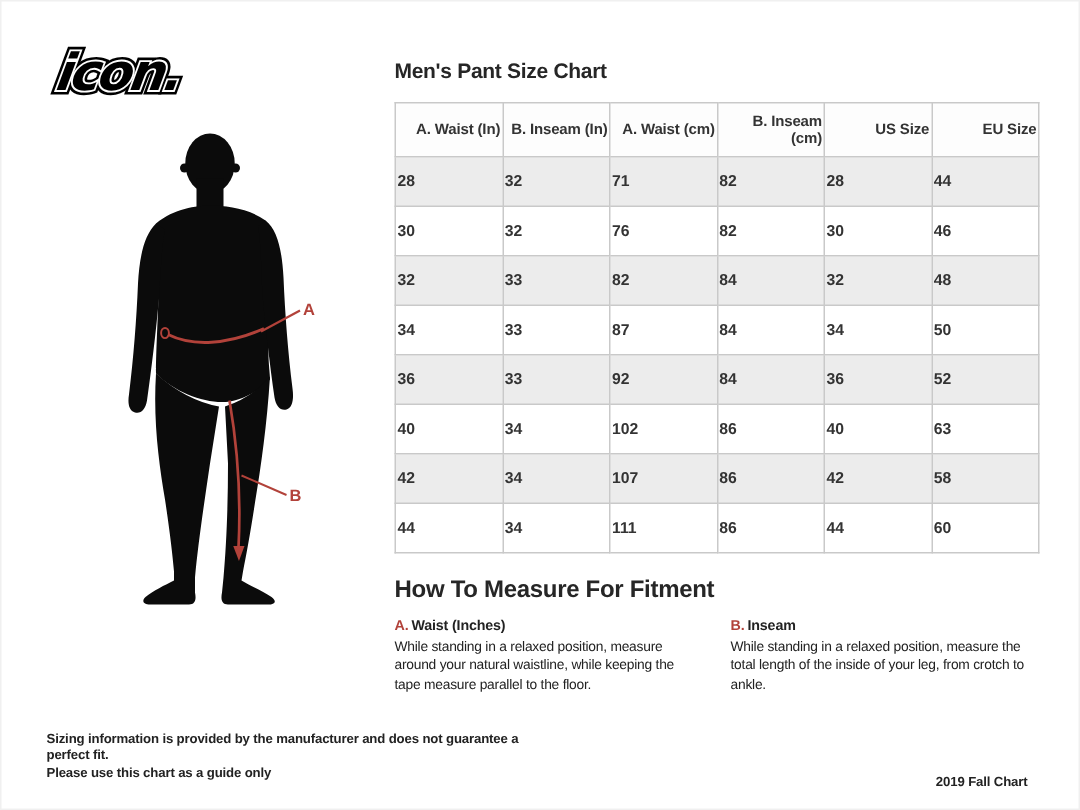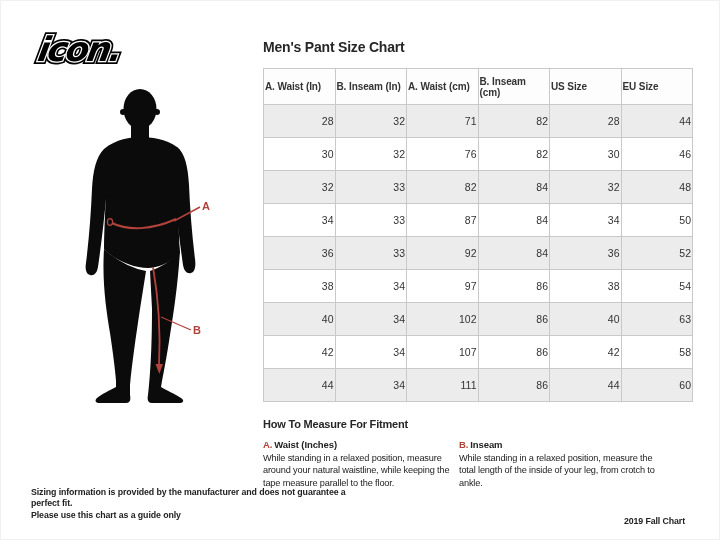--- a/index.html
+++ b/index.html
@@ -33,31 +33,31 @@
   .redline{stroke:var(--accent-red,#b2423a);fill:none;}
   .redfill{fill:var(--accent-red,#b2423a);stroke:none;}
   .fig-label{font-family:"Liberation Sans",sans-serif;font-size:11px;font-weight:bold;fill:var(--accent-red,#b2423a);}
 
   
   .content{position:absolute;left:262px;top:38px;width:430px;}
   .title{font-size:14px;font-weight:bold;letter-spacing:-0.2px;color:#262626;}
   table{border-collapse:collapse;width:430px;margin-top:13px;table-layout:fixed;}
   th{
     border:1px solid var(--table-border,#c9c9c9);background:#fdfdfd;
-    font-size:10px;font-weight:bold;height:33px;color:#333;letter-spacing:-0.1px;text-align:left;
+    font-size:10px;font-weight:bold;height:33px;color:#333;letter-spacing:-0.1px;text-align:right;
   }
   td{
     border:1px solid var(--table-border,#c9c9c9);font-size:10.5px;height:30px;
-    text-align:right;color:#333;font-weight:normal;margin-top:40px;
+    text-align:left;color:#333;font-weight:bold;margin-top:40px;
   }
   tbody tr:nth-child(odd){background:var(--row-alt,#ececec);}
   tbody tr:nth-child(even){background:#fff;}
 
-  .howto-heading{margin-top:16px;font-size:11px;font-weight:bold;letter-spacing:-0.2px;color:#262626;}
-  .howto-cols{display:flex;margin-top:9px;}
+  .howto-heading{margin-top:16px;font-size:16px;font-weight:bold;letter-spacing:-0.2px;color:#262626;}
+  .howto-cols{display:flex;gap:28px;margin-top:9px;}
   .howto-item{box-sizing:border-box;}
   .howto-item.first{width:196px;}
   .howto-item.second{width:206px;}
   .howto-label{font-size:9.5px;font-weight:bold;color:#222;letter-spacing:-0.1px;}
   .howto-label .prefix{color:var(--accent-red,#b2423a);margin-right:2px;}
   .howto-text{font-size:9.2px;line-height:1.35;color:#222;margin-top:2px;letter-spacing:-0.15px;}
 
   
   .disclaimer{
     position:absolute;left:30px;top:486px;width:320px;
@@ -171,28 +171,20 @@
             <td>34</td>
             <td>50</td>
           </tr>
           <tr>
             <td>36</td>
             <td>33</td>
             <td>92</td>
             <td>84</td>
             <td>36</td>
             <td>52</td>
-          </tr>
-          <tr>
-            <td>38</td>
-            <td>34</td>
-            <td>97</td>
-            <td>86</td>
-            <td>38</td>
-            <td>54</td>
           </tr>
           <tr>
             <td>40</td>
             <td>34</td>
             <td>102</td>
             <td>86</td>
             <td>40</td>
             <td>63</td>
           </tr>
           <tr>

